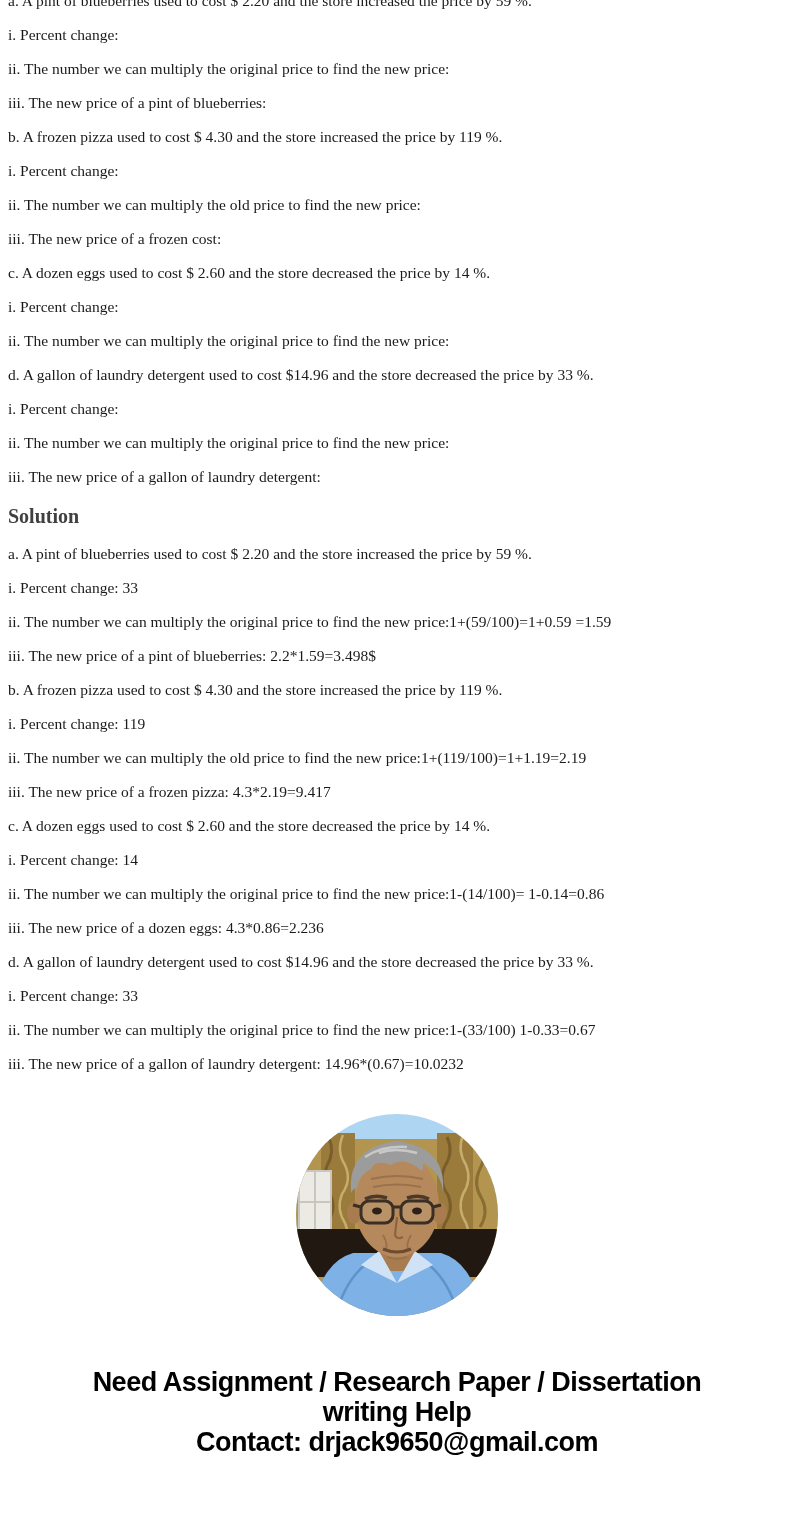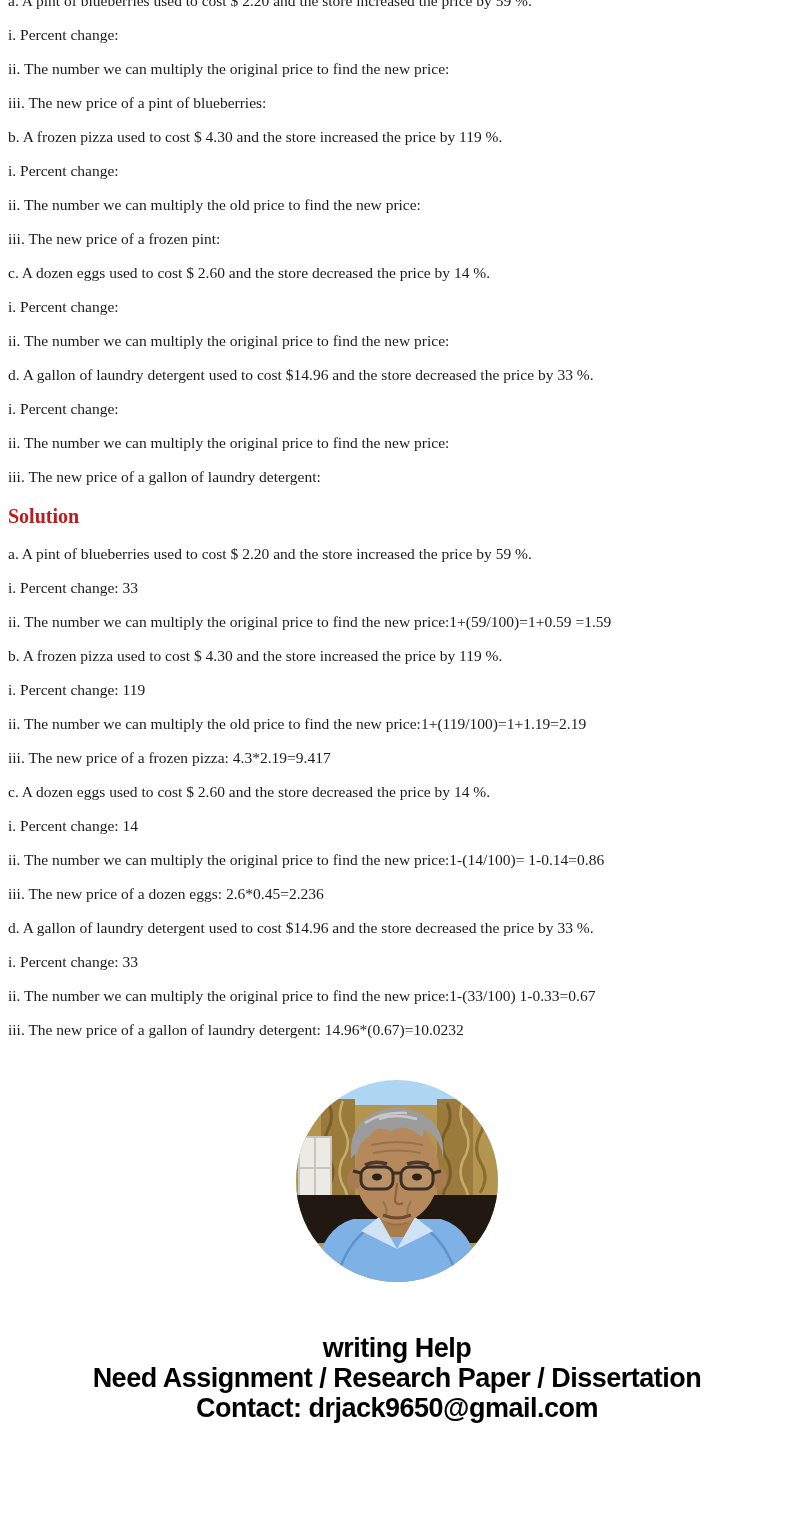--- a/index.html
+++ b/index.html
@@ -22,21 +22,21 @@
     font-size: 15.5px;
     line-height: 20px;
     letter-spacing: 0px;
     color: #1a1a1a;
   }
   .doc h2.solution-heading {
     margin: 17px 0 16px 0;
     font-size: 20px;
     line-height: 24px;
     font-weight: bold;
-    color: #b91c1c;
+    color: #404040;
     font-family: "Liberation Serif", serif;
   }
   .avatar-wrap {
     width: 204px; height: 204px;
     margin: 39px auto 0 auto;
   }
   .avatar-wrap svg { display: block; }
   .footer {
     margin-top: 50px;
     text-align: center;
@@ -55,44 +55,45 @@
 <div class="doc">
 
   <section>
     <p>a. A pint of blueberries used to cost $ 2.20 and the store increased the price by 59 %.</p>
     <p>i. Percent change:</p>
     <p>ii. The number we can multiply the original price to find the new price:</p>
     <p>iii. The new price of a pint of blueberries:</p>
     <p>b. A frozen pizza used to cost $ 4.30 and the store increased the price by 119 %.</p>
     <p>i. Percent change:</p>
     <p>ii. The number we can multiply the old price to find the new price:</p>
-    <p>iii. The new price of a frozen pint:</p>
+    <p>iii. The new price of a frozen cost:</p>
     <p>c. A dozen eggs used to cost $ 2.60 and the store decreased the price by 14 %.</p>
     <p>i. Percent change:</p>
     <p>ii. The number we can multiply the original price to find the new price:</p>
     <p>d. A gallon of laundry detergent used to cost $14.96 and the store decreased the price by 33 %.</p>
     <p>i. Percent change:</p>
     <p>ii. The number we can multiply the original price to find the new price:</p>
     <p>iii. The new price of a gallon of laundry detergent:</p>
   </section>
 
   <h2 class="solution-heading">Solution</h2>
 
   <section>
     <p>a. A pint of blueberries used to cost $ 2.20 and the store increased the price by 59 %.</p>
     <p>i. Percent change: 33</p>
     <p>ii. The number we can multiply the original price to find the new price:1+(59/100)=1+0.59 =1.59</p>
+    <p>iii. The new price of a pint of blueberries: 2.2*1.59=3.498$</p>
     <p>b. A frozen pizza used to cost $ 4.30 and the store increased the price by 119 %.</p>
     <p>i. Percent change: 119</p>
     <p>ii. The number we can multiply the old price to find the new price:1+(119/100)=1+1.19=2.19</p>
     <p>iii. The new price of a frozen pizza: 4.3*2.19=9.417</p>
     <p>c. A dozen eggs used to cost $ 2.60 and the store decreased the price by 14 %.</p>
     <p>i. Percent change: 14</p>
     <p>ii. The number we can multiply the original price to find the new price:1-(14/100)= 1-0.14=0.86</p>
-    <p>iii. The new price of a dozen eggs: 2.6*0.45=2.236</p>
+    <p>iii. The new price of a dozen eggs: 4.3*0.86=2.236</p>
     <p>d. A gallon of laundry detergent used to cost $14.96 and the store decreased the price by 33 %.</p>
     <p>i. Percent change: 33</p>
     <p>ii. The number we can multiply the original price to find the new price:1-(33/100) 1-0.33=0.67</p>
     <p>iii. The new price of a gallon of laundry detergent: 14.96*(0.67)=10.0232</p>
   </section>
 
 </div>
 
 <div class="avatar-wrap">
   <svg width="204" height="204" viewBox="0 0 204 204" role="img" aria-label="portrait">
@@ -155,16 +156,16 @@
       <path d="M102 104 L100 122 Q102 127 108 124" stroke="#8d6440" stroke-width="2.2" fill="none"></path>
 
       <path d="M88 122 Q94 132 90 138 M116 122 Q110 132 114 138" stroke="#96704a" stroke-width="1.8" fill="none"></path>
       <path d="M88 136 Q102 142 116 136" stroke="#6e4a30" stroke-width="3" fill="none"></path>
       <path d="M92 144 Q102 148 112 144" stroke="#96704a" stroke-width="1.6" fill="none"></path>
     </g>
   </svg>
 </div>
 
 <div class="footer">
+  <div>Need Assignment / Research Paper / Dissertation</div>
   <div>writing Help</div>
-  <div>Need Assignment / Research Paper / Dissertation</div>
   <div>Contact: drjack9650@gmail.com</div>
 </div>
 
 </body></html>

